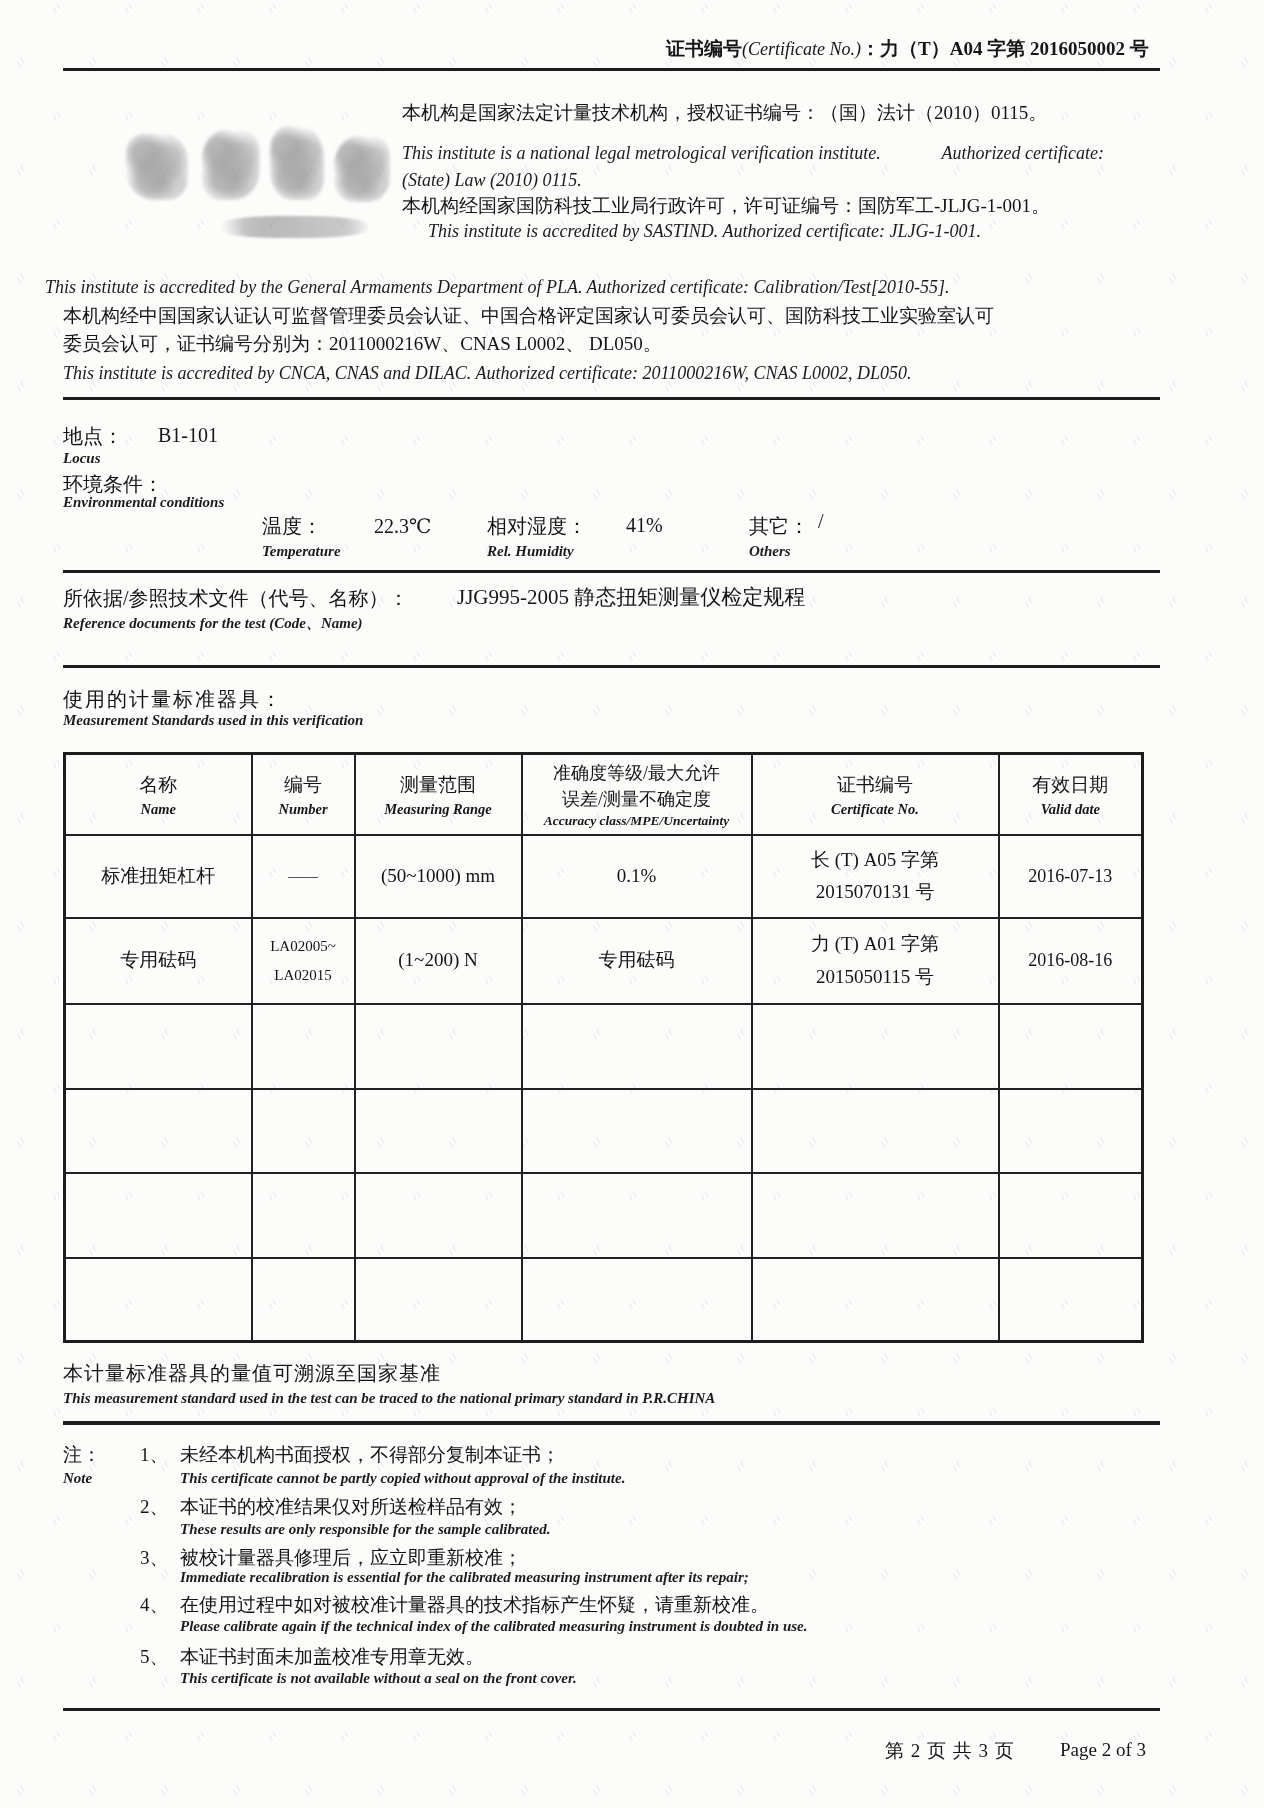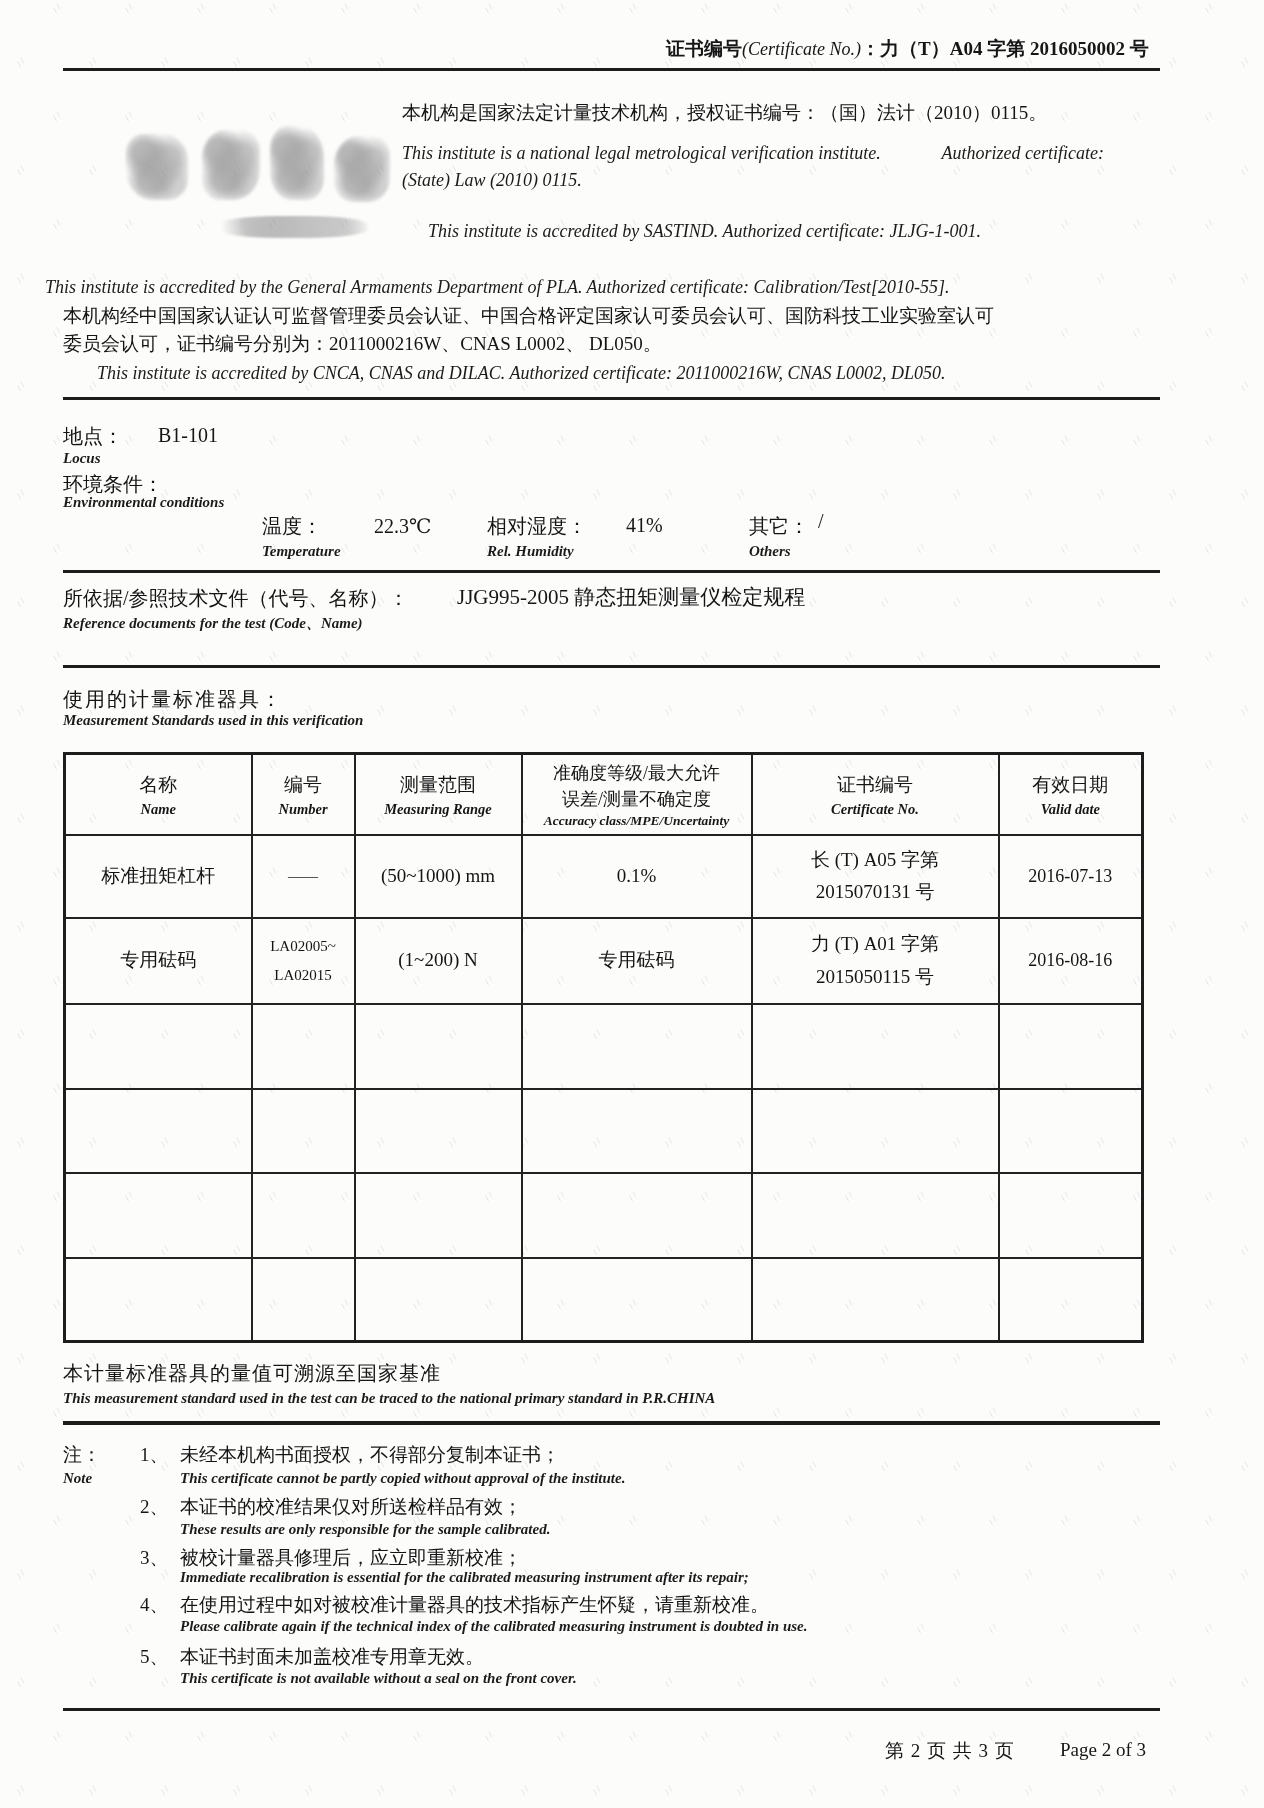--- a/index.html
+++ b/index.html
@@ -678,25 +678,26 @@
     <div class="blob" style="left:216px;top:24px;width:56px;height:66px;border-radius:44% 30% 38% 34%;"></div>
     <div class="blob small" style="left:100px;top:104px;width:150px;height:22px;border-radius:40%;"></div>
   </div>
 
   <div class="abs cn" style="left:402px;top:100px;">本机构是国家法定计量技术机构，授权证书编号：（国）法计（2010）0115。</div>
   <div class="just-row" style="left:402px;top:143px;width:702px;">
     <span class="en">This institute is a national legal metrological verification institute.</span>
     <span class="en">Authorized certificate:</span>
   </div>
   <div class="abs en" style="left:402px;top:170px;">(State) Law (2010) 0115.</div>
+  <div class="abs cn" style="left:402px;top:193px;">本机构经国家国防科技工业局行政许可，许可证编号：国防军工-JLJG-1-001。</div>
   <div class="abs en" style="left:428px;top:221px;">This institute is accredited by SASTIND. Authorized certificate: JLJG-1-001.</div>
   <div class="abs en" style="left:45px;top:277px;">This institute is accredited by the General Armaments Department of PLA. Authorized certificate: Calibration/Test[2010-55].</div>
   <div class="abs cn" style="left:63px;top:303px;">本机构经中国国家认证认可监督管理委员会认证、中国合格评定国家认可委员会认可、国防科技工业实验室认可</div>
   <div class="abs cn" style="left:63px;top:331px;">委员会认可，证书编号分别为：2011000216W、CNAS L0002、 DL050。</div>
-  <div class="abs en" style="left:63px;top:363px;margin-left:34px;">This institute is accredited by CNCA, CNAS and DILAC. Authorized certificate: 2011000216W, CNAS L0002, DL050.</div>
+  <div class="abs en" style="left:63px;top:363px;">This institute is accredited by CNCA, CNAS and DILAC. Authorized certificate: 2011000216W, CNAS L0002, DL050.</div>
 
   <div class="rule" style="top:397px;height:3px;"></div>
 
   <div class="abs cn-lg" style="left:63px;top:423px;">地点：</div>
   <div class="abs val" style="left:158px;top:424px;font-size:20px;">B1-101</div>
   <div class="abs enb" style="left:63px;top:450px;">Locus</div>
   <div class="abs cn-lg" style="left:63px;top:471px;">环境条件：</div>
   <div class="abs enb" style="left:63px;top:494px;">Environmental conditions</div>
 
   <div class="abs cn-lg" style="left:262px;top:513px;">温度：</div>

